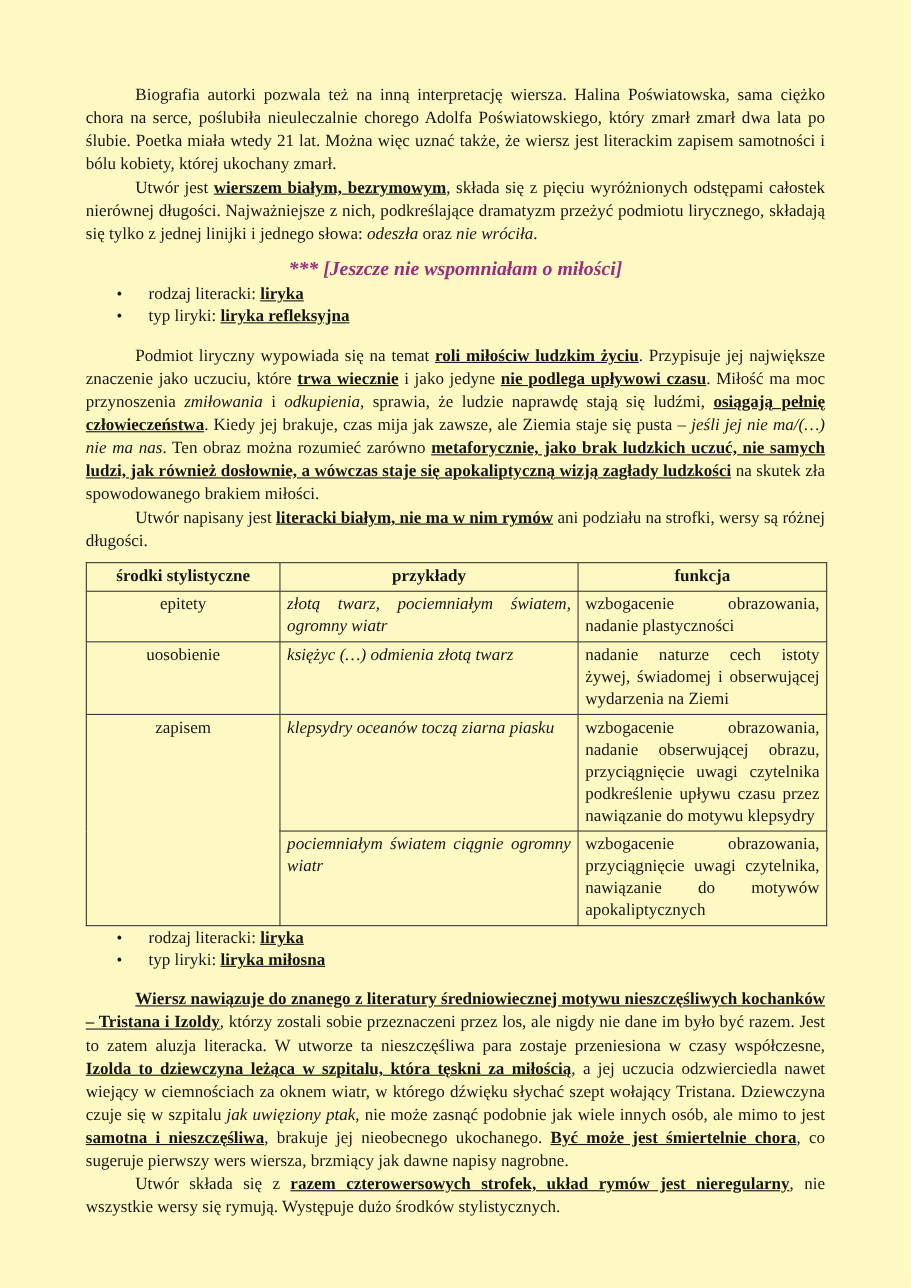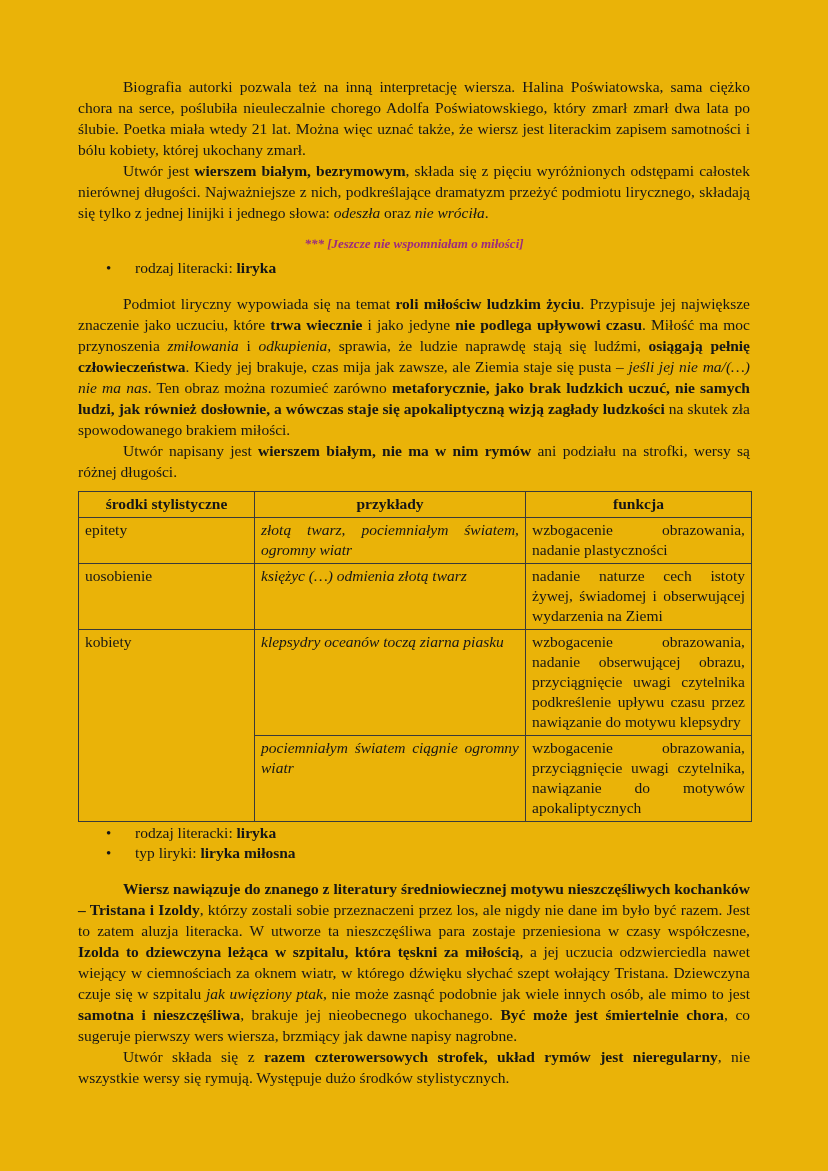--- a/index.html
+++ b/index.html
@@ -1,36 +1,36 @@
 <!DOCTYPE html>
 <html lang="pl" style="--heading-color: #9b2b80; --ink: #161616; --border: #3a3a3a;"><head>
 <meta charset="utf-8">
 <style>
   :root { --heading-color:#9b2b80; --ink:#161616; --border:#3a3a3a; }
   html,body{margin:0;padding:0;background:#ffffff;}
   .page{
     position:relative;
     width:828px;height:1171px;
-    background:#eab308;
+    background:#fef9c3;
     overflow:hidden;
     font-family:"Liberation Serif","DejaVu Serif",serif;
     font-size:15.5px;
     line-height:21px;
     color:var(--ink);
   }
   .content{padding:76px 78px 0 78px;}
   p.para{margin:0;text-align:justify;text-indent:45px;}
-  .r-b{font-weight:bold;}
+  .r-b{font-weight:bold;text-decoration:underline;}
   .r-i{font-style:italic;}
   .heading{
     margin:10px 0 3px;
     text-align:center;
     font-weight:bold;
     font-style:italic;
-    font-size:13px;
+    font-size:18px;
     line-height:22px;
     color:var(--heading-color);
   }
   ul.bullets{margin:1px 0 15px;padding:0 0 0 57px;list-style:none;}
   ul.bullets li{position:relative;line-height:20px;text-align:left;}
   ul.bullets li::before{
     content:"\2022";
     position:absolute;left:-29px;top:0;
     font-size:15px;
   }
@@ -43,38 +43,39 @@
   .sd col.w0{width:176px;}
   .sd col.w1{width:271px;}
   .sd col.w2{width:226px;}
   .sd th,.sd td{
     border:1px solid var(--border);
     vertical-align:top;
     padding:2px 6px 3px 6px;
     line-height:20px;
   }
   .sd th{text-align:center;font-weight:bold;}
-  .sd td.c0{}
+  .sd td.c0{text-align:center;}
   .sd td.c1{text-align:justify;}
   .sd td.c2{text-align:justify;}
   .sd td.ital{font-style:italic;}
 </style>
 </head>
 <body>
 
 <div class="page">
   <div class="content">
       <p class="para"><span>Biografia autorki pozwala też na inną interpretację wiersza. Halina Poświatowska, sama ciężko chora na serce, poślubiła nieuleczalnie chorego Adolfa Poświatowskiego, który zmarł zmarł dwa lata po ślubie. Poetka miała wtedy 21 lat. Można więc uznać także, że wiersz jest literackim zapisem samotności i bólu kobiety, której ukochany zmarł.</span></p>
       <p class="para"><span>Utwór jest </span><span class="r-b">wierszem białym, bezrymowym</span><span>, składa się z pięciu wyróżnionych odstępami całostek nierównej długości. Najważniejsze z nich, podkreślające dramatyzm przeżyć podmiotu lirycznego, składają się tylko z jednej linijki i jednego słowa: </span><span class="r-i">odeszła</span><span> oraz </span><span class="r-i">nie wróciła</span><span>.</span></p>
       <div class="heading">*** [Jeszcze nie wspomniałam o miłości]</div>
       <ul class="bullets">
         <li><span>rodzaj literacki: </span><span class="r-b">liryka</span></li>
+        <li><span>typ liryki: </span><span class="r-b">liryka refleksyjna</span></li>
       </ul>
       <p class="para"><span>Podmiot liryczny wypowiada się na temat </span><span class="r-b">roli miłościw ludzkim życiu</span><span>. Przypisuje jej największe znaczenie jako uczuciu, które </span><span class="r-b">trwa wiecznie</span><span> i jako jedyne </span><span class="r-b">nie podlega upływowi czasu</span><span>. Miłość ma moc przynoszenia </span><span class="r-i">zmiłowania</span><span> i </span><span class="r-i">odkupienia</span><span>, sprawia, że ludzie naprawdę stają się ludźmi, </span><span class="r-b">osiągają pełnię człowieczeństwa</span><span>. Kiedy jej brakuje, czas mija jak zawsze, ale Ziemia staje się pusta – </span><span class="r-i">jeśli jej nie ma/(…) nie ma nas</span><span>. Ten obraz można rozumieć zarówno </span><span class="r-b">metaforycznie, jako brak ludzkich uczuć, nie samych ludzi, jak również dosłownie, a wówczas staje się apokaliptyczną wizją zagłady ludzkości</span><span> na skutek zła spowodowanego brakiem miłości.</span></p>
-      <p class="para"><span>Utwór napisany jest </span><span class="r-b">wierszem białym, nie ma w nim rymów</span><span> ani podziału na strofki, wersy są różnej długości.</span></p>
+      <p class="para"><span>Utwór napisany jest </span><span class="r-b">literacki białym, nie ma w nim rymów</span><span> ani podziału na strofki, wersy są różnej długości.</span></p>
       <table class="sd">
         <colgroup>
           <col class="w0">
           <col class="w1">
           <col class="w2">
         </colgroup>
         <thead>
           <tr>
             <th>środki stylistyczne</th>
             <th>przykłady</th>
@@ -86,21 +87,21 @@
             <td class="c0">epitety</td>
             <td class="c1 ital">złotą twarz, pociemniałym światem, ogromny wiatr</td>
             <td class="c2">wzbogacenie obrazowania, nadanie plastyczności</td>
           </tr>
           <tr>
             <td class="c0">uosobienie</td>
             <td class="c1 ital">księżyc (…) odmienia złotą twarz</td>
             <td class="c2">nadanie naturze cech istoty żywej, świadomej i obserwującej wydarzenia na Ziemi</td>
           </tr>
           <tr>
-            <td class="c0" rowspan="2">kobiety</td>
+            <td class="c0" rowspan="2">zapisem</td>
             <td class="c1 ital">klepsydry oceanów toczą ziarna piasku</td>
             <td class="c2">wzbogacenie obrazowania, nadanie obserwującej obrazu, przyciągnięcie uwagi czytelnika podkreślenie upływu czasu przez nawiązanie do motywu klepsydry</td>
           </tr>
           <tr>
             <td class="c1 ital">pociemniałym światem ciągnie ogromny wiatr</td>
             <td class="c2">wzbogacenie obrazowania, przyciągnięcie uwagi czytelnika, nawiązanie do motywów apokaliptycznych</td>
           </tr>
         </tbody>
       </table>
       <ul class="bullets">

